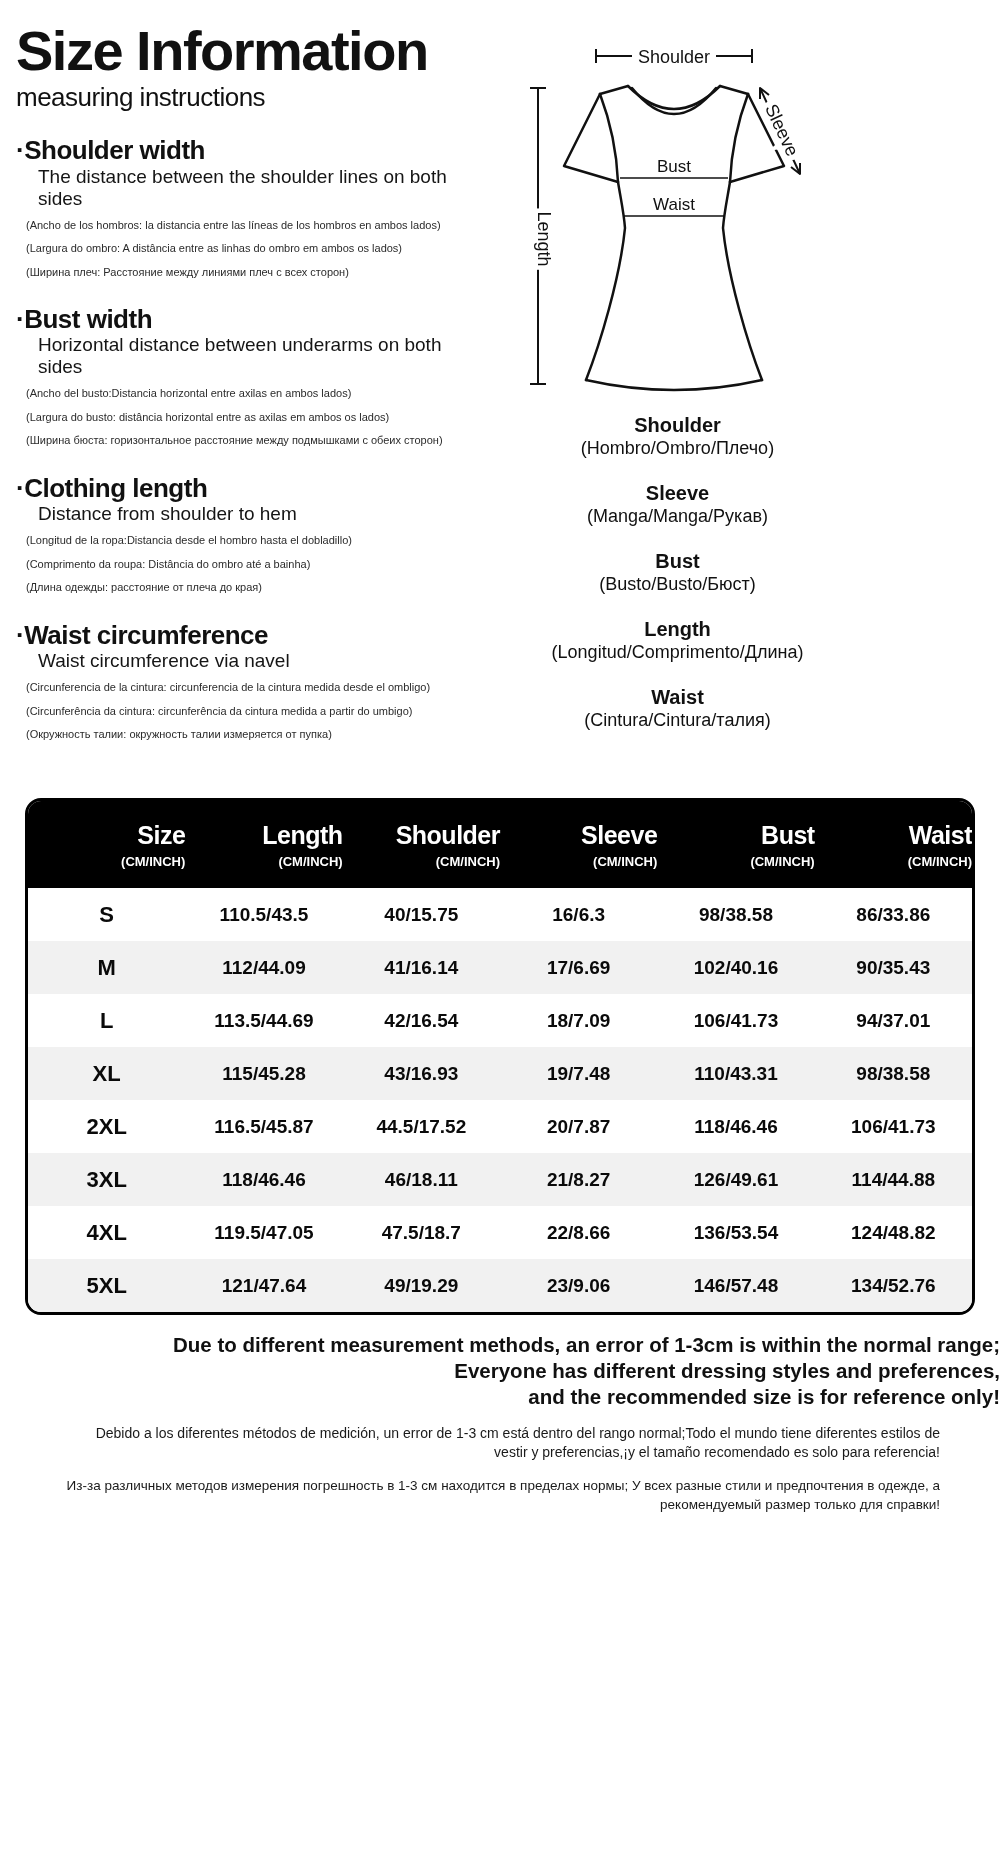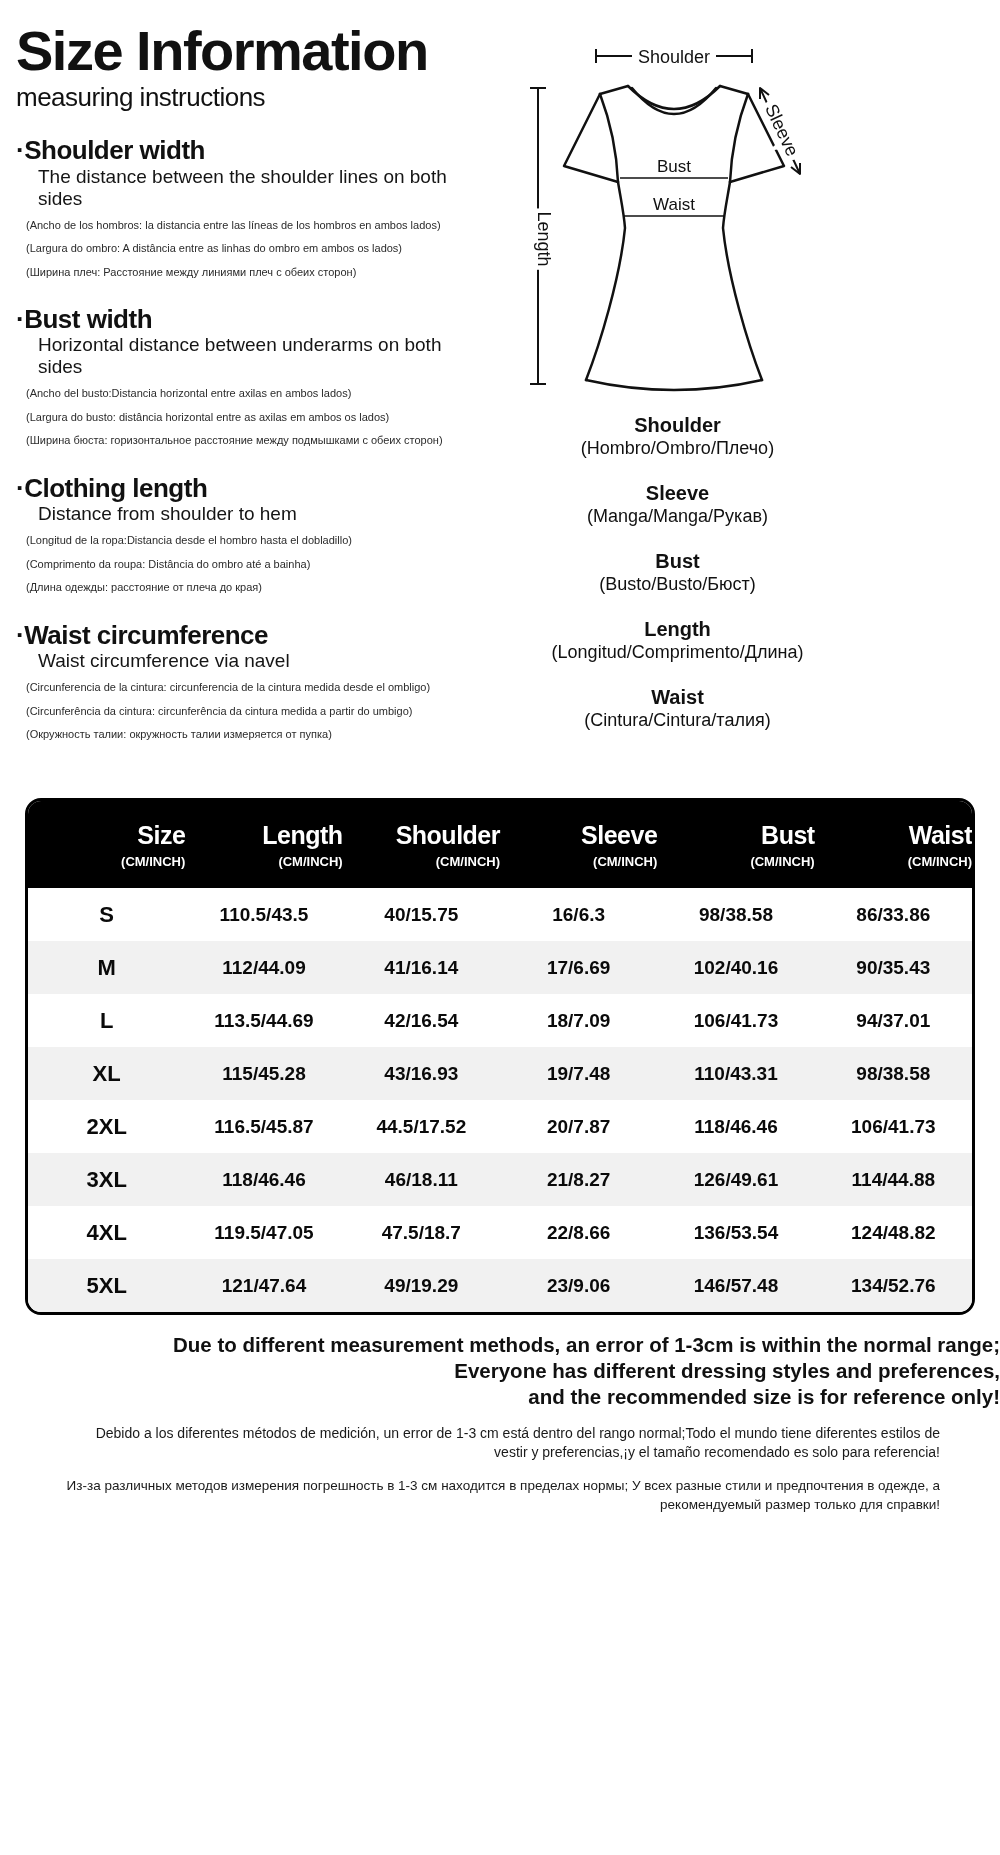--- a/index.html
+++ b/index.html
@@ -52,21 +52,21 @@
 
 <div class="left-col">
   <h1 class="title">Size Information</h1>
   <h2 class="subtitle">measuring instructions</h2>
 
   <section class="measure-section">
     <h3>·Shoulder width</h3>
     <p class="desc">The distance between the shoulder lines on both sides</p>
     <p class="trans">(Ancho de los hombros: la distancia entre las líneas de los hombros en ambos lados)</p>
     <p class="trans">(Largura do ombro: A distância entre as linhas do ombro em ambos os lados)</p>
-    <p class="trans">(Ширина плеч: Расстояние между линиями плеч с обеих сторон)</p>
+    <p class="trans">(Ширина плеч: Расстояние между линиями плеч с всех сторон)</p>
   </section>
 
   <section class="measure-section">
     <h3>·Bust width</h3>
     <p class="desc">Horizontal distance between underarms on both sides</p>
     <p class="trans">(Ancho del busto:Distancia horizontal entre axilas en ambos lados)</p>
     <p class="trans">(Largura do busto: distância horizontal entre as axilas em ambos os lados)</p>
     <p class="trans">(Ширина бюста: горизонтальное расстояние между подмышками с обеих сторон)</p>
   </section>
 

